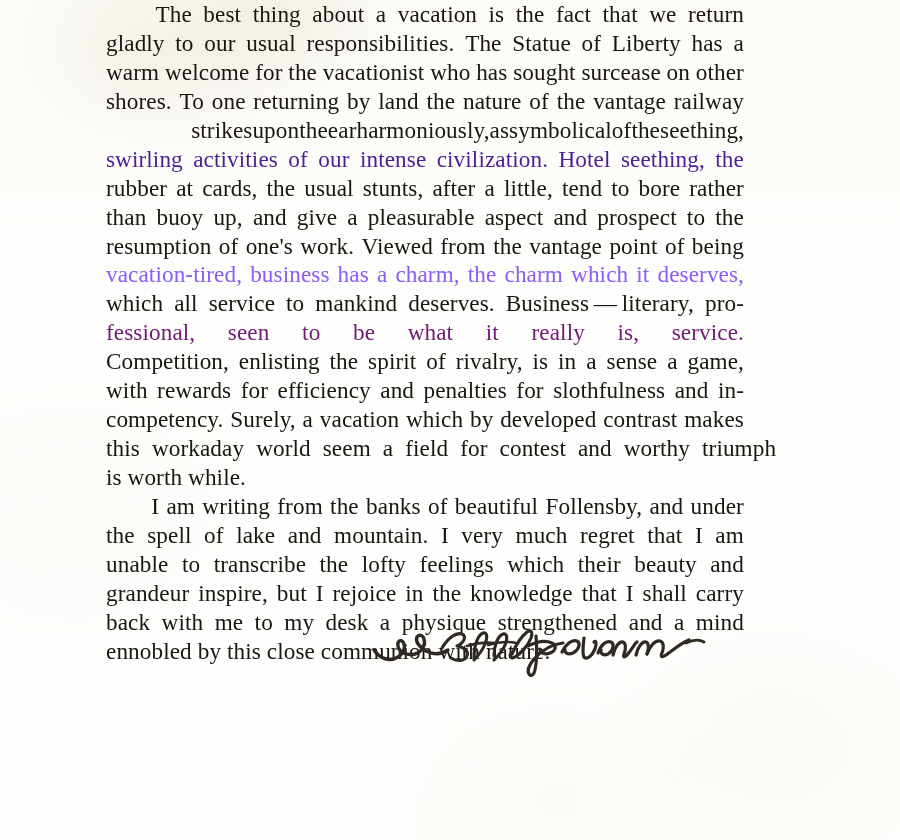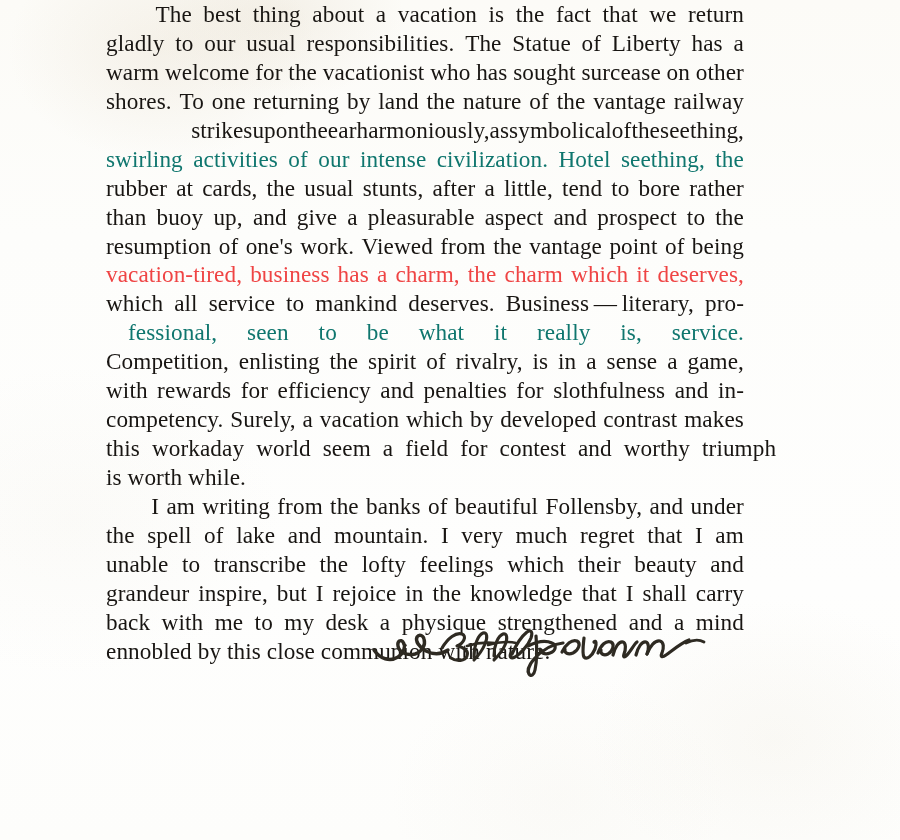--- a/index.html
+++ b/index.html
@@ -158,21 +158,21 @@
           <span class="w">upon</span>
           <span class="w">the</span>
           <span class="w">ear</span>
           <span class="w">harmoniously,</span>
           <span class="w">as</span>
           <span class="w">symbolical</span>
           <span class="w">of</span>
           <span class="w">the</span>
           <span class="w">seething,</span>
         </div>
-        <div class="line just" style="color: #0f766e;">
+        <div class="line just" style="color: #4c1d95;">
           <span class="w">swirling</span>
           <span class="w">activities</span>
           <span class="w">of</span>
           <span class="w">our</span>
           <span class="w">intense</span>
           <span class="w">civilization.</span>
           <span class="w">Hotel</span>
           <span class="w">seething,</span>
           <span class="w">the</span>
         </div>
@@ -211,21 +211,21 @@
           <span class="w">one's</span>
           <span class="w">work.</span>
           <span class="w">Viewed</span>
           <span class="w">from</span>
           <span class="w">the</span>
           <span class="w">vantage</span>
           <span class="w">point</span>
           <span class="w">of</span>
           <span class="w">being</span>
         </div>
-        <div class="line just" style="color: #ef4444; align-items: center;">
+        <div class="line just" style="color: #8b5cf6; align-items: center;">
           <span class="w">vacation-tired,</span>
           <span class="w">business</span>
           <span class="w">has</span>
           <span class="w">a</span>
           <span class="w">charm,</span>
           <span class="w">the</span>
           <span class="w">charm</span>
           <span class="w">which</span>
           <span class="w">it</span>
           <span class="w">deserves,</span>
@@ -233,21 +233,21 @@
         <div class="line just" style="color: rgb(24, 21, 18);">
           <span class="w">which</span>
           <span class="w">all</span>
           <span class="w">service</span>
           <span class="w">to</span>
           <span class="w">mankind</span>
           <span class="w">deserves.</span>
           <span class="w">Business — literary,</span>
           <span class="w">pro-</span>
         </div>
-        <div class="line just" style="color: #0f766e; margin-left: 22px;">
+        <div class="line just" style="color: #701a75;">
           <span class="w">fessional,</span>
           <span class="w">seen</span>
           <span class="w">to</span>
           <span class="w">be</span>
           <span class="w">what</span>
           <span class="w">it</span>
           <span class="w">really</span>
           <span class="w">is,</span>
           <span class="w">service.</span>
         </div>

